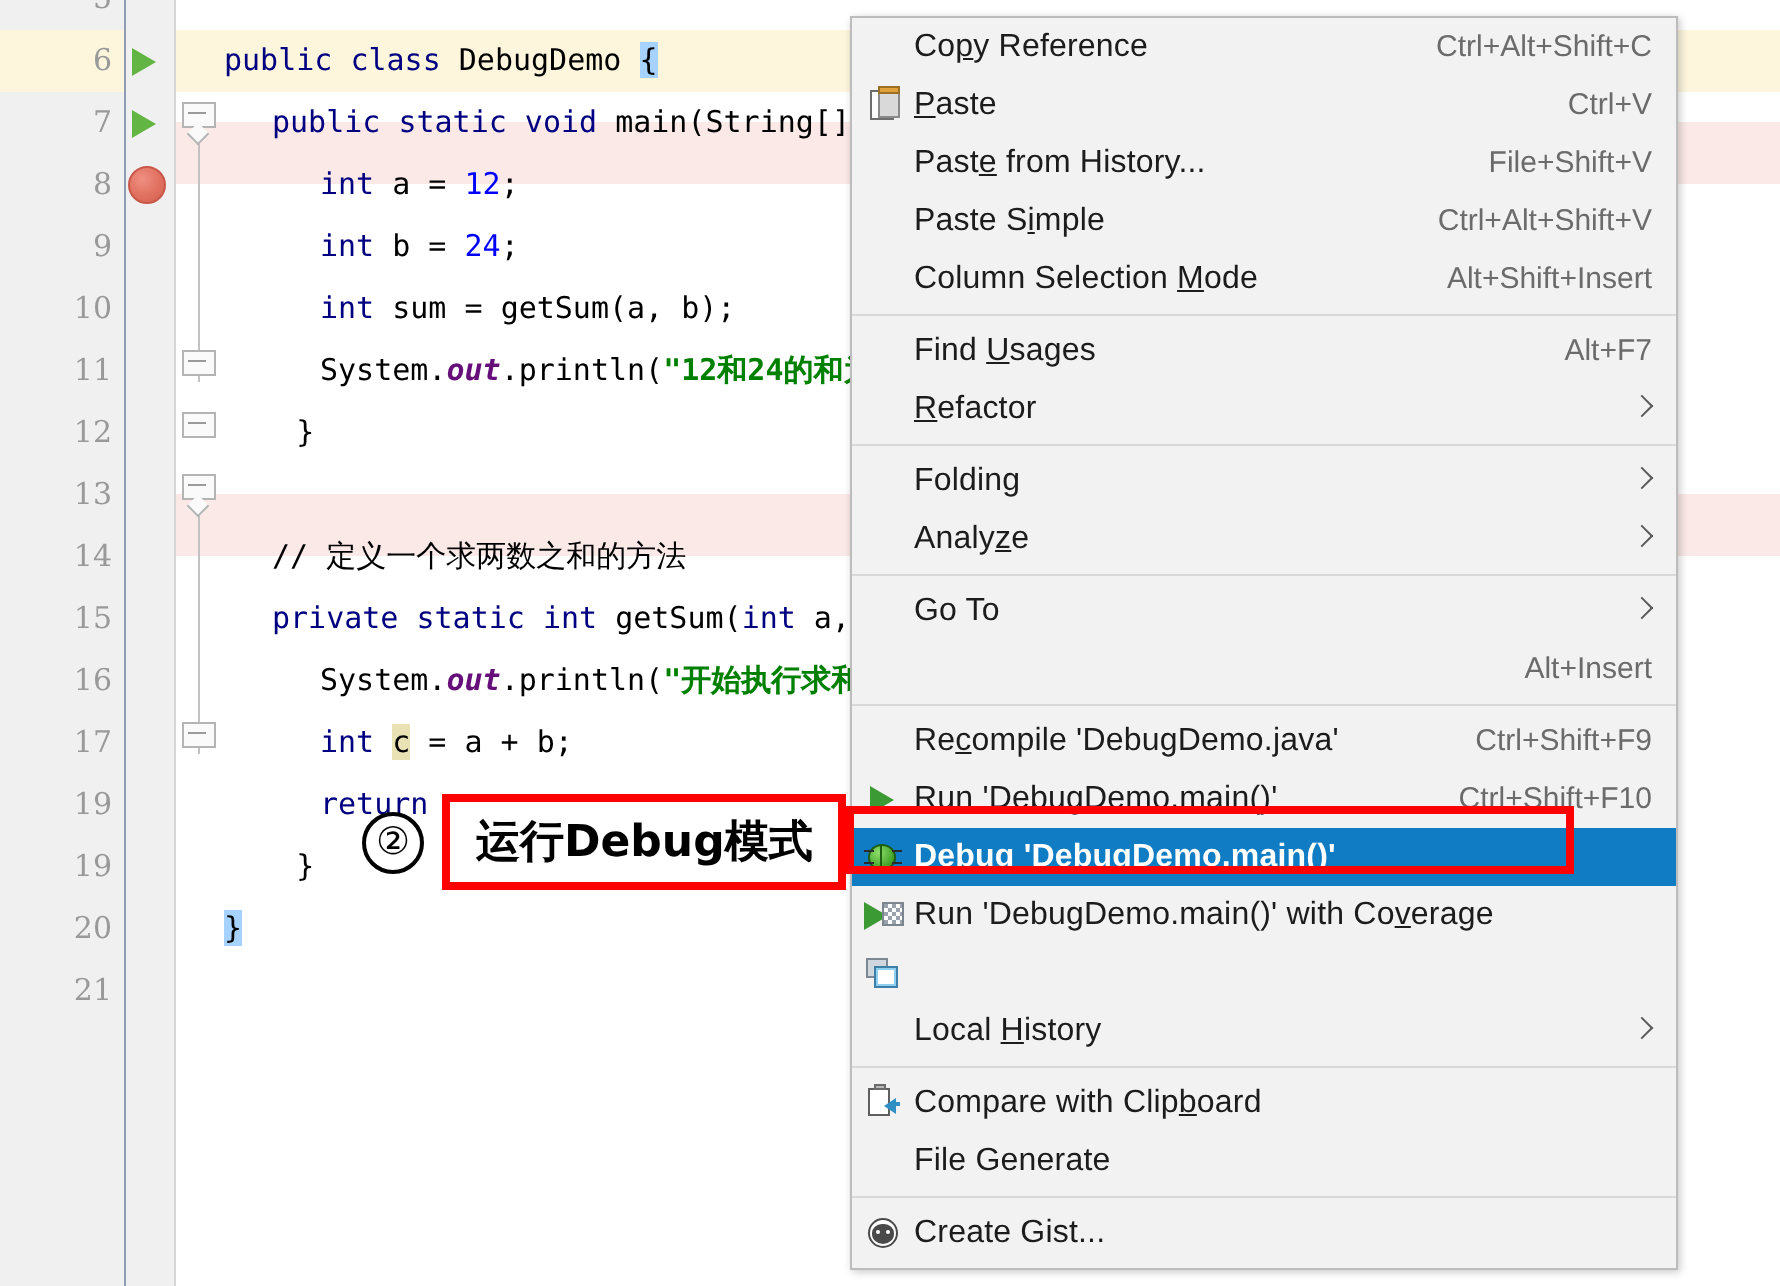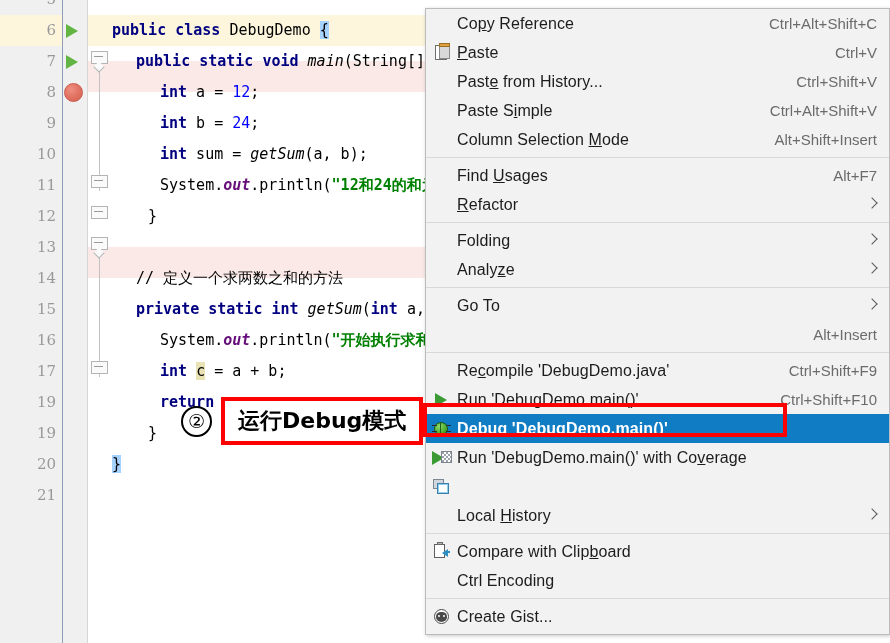--- a/index.html
+++ b/index.html
@@ -42,32 +42,32 @@
   .fold .box{position:absolute;left:0;top:0;width:17px;height:13px;border:1px solid #b4b4b4;background:#fafafa;box-sizing:border-box;}
   .fold .minus{position:absolute;left:3px;top:5px;width:9px;height:1px;background:#9a9a9a;}
   .fold .tip{position:absolute;left:4px;top:12px;width:7px;height:7px;border-left:1px solid #b4b4b4;border-bottom:1px solid #b4b4b4;background:#fafafa;transform:rotate(-45deg);transform-origin:center;}
   .foldline{position:absolute;left:99px;width:1px;background:#c2c2c2;}
 
   .code{
     position:absolute;left:112px;
     font-family:"DejaVu Sans Mono","Liberation Mono",monospace;
     font-size:15px;line-height:31px;white-space:pre;color:#000000;
   }
-  .kw{color:#000080;font-weight:bold;}
+  .kw{color:#000080;font-weight:normal;}
   .num{color:#0000ff;}
   .str{color:#008000;font-weight:bold;}
   .cmt{color:#000000;}
   .fld{color:#660e7a;font-style:italic;font-weight:bold;}
-  .mth{color:#000000;font-style:italic;}
+  .mth{color:#000000;}
   .sel{background:#a6d2ff;}
   .caretbg{background:#e8e2b5;}
 
   
   #ctxmenu{
-    position:absolute;left:425px;top:8px;width:465px;height:627px;
+    position:absolute;left:425px;top:8px;width:414px;height:627px;
     background:#f2f2f2;border:1px solid #bcbcbc;box-sizing:border-box;
     box-shadow:1px 1px 4px rgba(0,0,0,0.22);
   }
   .mi{position:relative;height:29px;line-height:29px;display:block;}
   .mi .ic{position:absolute;left:6px;top:5px;width:19px;height:19px;}
   .mi .lbl{position:absolute;left:31px;top:0;font-size:16px;color:#1c1c1c;letter-spacing:0.1px;}
   .mi .acc{position:absolute;right:12px;top:0;font-size:15px;color:#6b6b6b;}
   .mi .arw{position:absolute;right:13px;top:9px;width:7px;height:7px;border-right:1.6px solid #5a5a5a;border-top:1.6px solid #5a5a5a;transform:rotate(45deg);}
   .mi u{text-decoration:underline;}
   .sep{height:1px;background:#d8d8d8;margin:3px 0;}
@@ -251,21 +251,21 @@
       <span class="ic">
         <span class="ic-paste"></span>
           <span class="ic-paste3"></span>
           <span class="ic-paste2"></span>
       </span>
       <span class="lbl"><u>P</u>aste</span>
       <span class="acc">Ctrl+V</span>
     </div>
     <div class="mi">
       <span class="lbl">Past<u>e</u> from History...</span>
-      <span class="acc">Ctrl+Shift+V</span>
+      <span class="acc">File+Shift+V</span>
     </div>
     <div class="mi">
       <span class="lbl">Paste S<u>i</u>mple</span>
       <span class="acc">Ctrl+Alt+Shift+V</span>
     </div>
     <div class="mi">
       <span class="lbl">Column Selection <u>M</u>ode</span>
       <span class="acc">Alt+Shift+Insert</span>
     </div>
 
@@ -350,21 +350,21 @@
     <div class="mi">
       <span class="ic">
         <span class="ic-cmp"></span>
           <span class="ic-cmptop"></span>
           <span class="ic-cmpbar"></span>
           <span class="ic-cmparrow"></span>
       </span>
       <span class="lbl">Compare with Clip<u>b</u>oard</span>
     </div>
     <div class="mi">
-      <span class="lbl">Ctrl Encoding</span>
+      <span class="lbl">File Generate</span>
     </div>
 
     <div class="sep"></div>
 
     <div class="mi">
       <span class="ic">
         <span class="ic-gist"></span>
           <span class="ic-gistface"></span>
         <span class="ic-gisteye" style="left:6px;"></span>
           <span class="ic-gisteye" style="left:11px;"></span>

